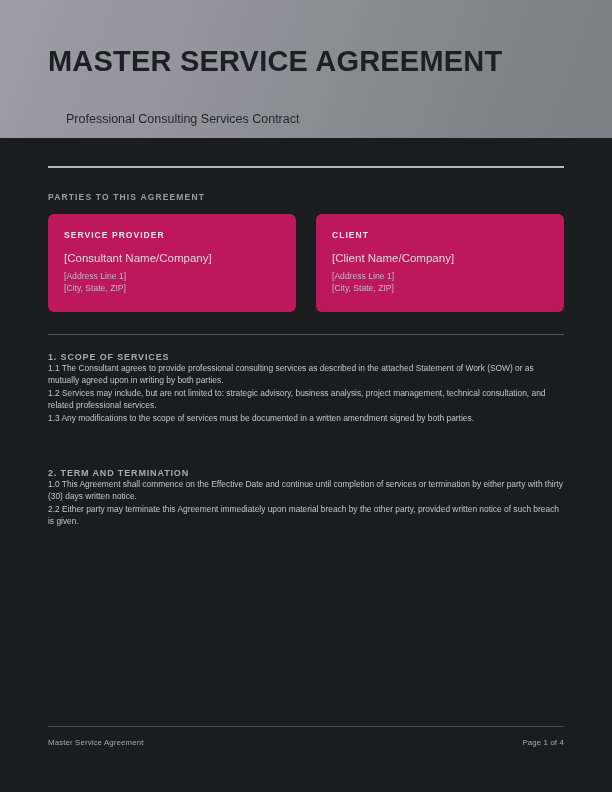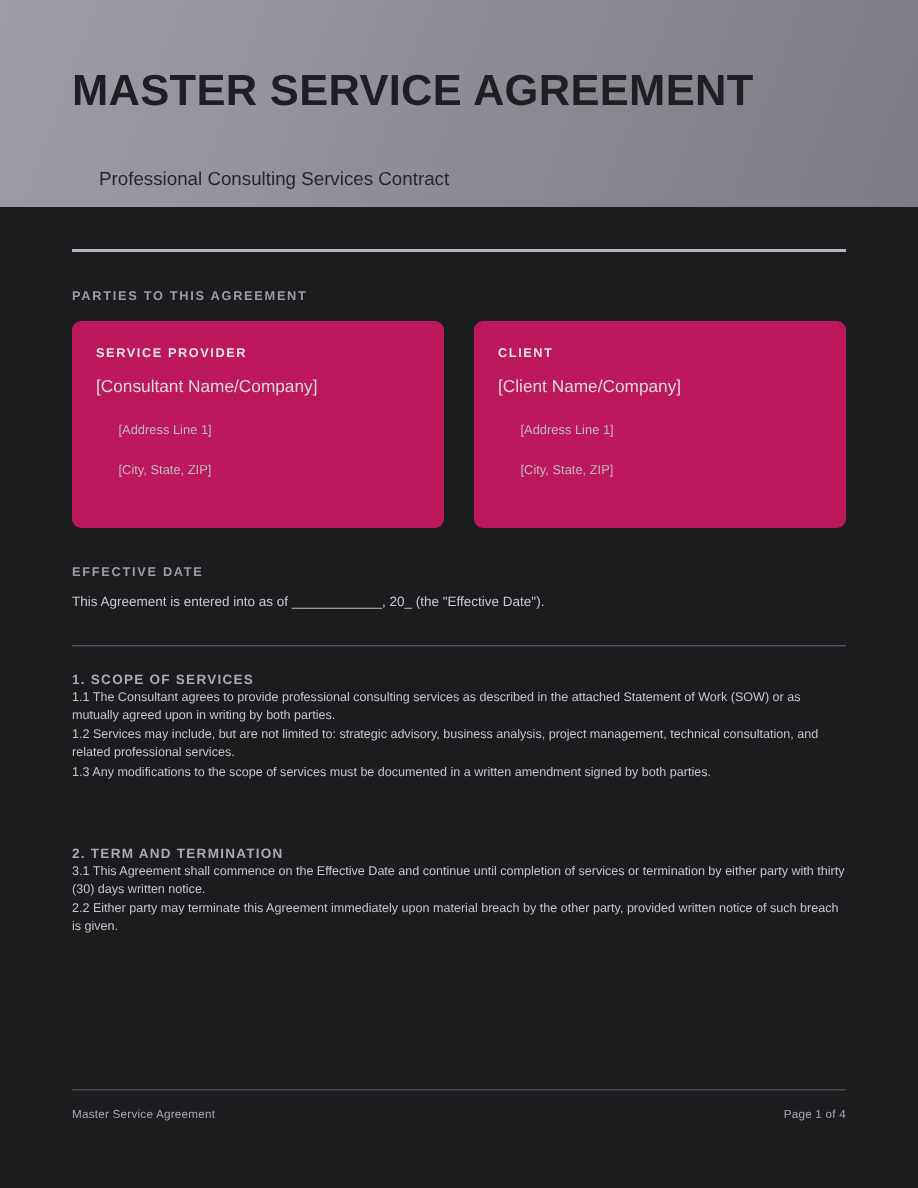--- a/index.html
+++ b/index.html
@@ -119,21 +119,21 @@
   .party-name {
     font-size: 11.5px;
     line-height: 15px;
     color: #d9dade;
     margin: 0 0 5px 0;
   }
   .party-addr {
     font-size: 8.6px;
     line-height: 11.5px;
     color: #b9bbc0;
-    margin: 15px;
+    margin: 0;
   }
 
   
   .effective-wrap {
     margin-top: 24px;
   }
   .effective-text {
     font-size: 9px;
     line-height: 13px;
     color: #c9cacf;
@@ -220,39 +220,35 @@
         <div class="party-card">
           <div class="party-role">CLIENT</div>
           <div class="party-name">[Client Name/Company]</div>
           <div class="party-addr">[Address Line 1]</div>
           <div class="party-addr">[City, State, ZIP]</div>
         </div>
 
       </div>
     </div>
 
-    <div class="effective-wrap">
-      <div class="block-label">EFFECTIVE DATE</div>
-      <p class="effective-text">This Agreement is entered into as of ____________, 20_ (the "Effective Date").</p>
-    </div>
 
     <div class="section section-divider-wrap">
       <div class="rule-thin"></div>
       <h2 class="section-title">1. SCOPE OF SERVICES</h2>
       <div class="clauses">
         <p class="clause">1.1 The Consultant agrees to provide professional consulting services as described in the attached Statement of Work (SOW) or as mutually agreed upon in writing by both parties.</p>
         <p class="clause">1.2 Services may include, but are not limited to: strategic advisory, business analysis, project management, technical consultation, and related professional services.</p>
         <p class="clause">1.3 Any modifications to the scope of services must be documented in a written amendment signed by both parties.</p>
       </div>
     </div>
 
     <div class="section section-gap-2">
       <h2 class="section-title">2. TERM AND TERMINATION</h2>
       <div class="clauses">
-        <p class="clause">3.1 This Agreement shall commence on the Effective Date and continue until completion of services or termination by either party with thirty (30) days written notice.</p>
+        <p class="clause">1.0 This Agreement shall commence on the Effective Date and continue until completion of services or termination by either party with thirty (30) days written notice.</p>
         <p class="clause">2.2 Either party may terminate this Agreement immediately upon material breach by the other party, provided written notice of such breach is given.</p>
       </div>
     </div>
 
   </div>
 
   <div class="doc-footer">
     <div class="footer-rule"></div>
     <div class="footer-row">
       <span class="footer-text">Master Service Agreement</span>

